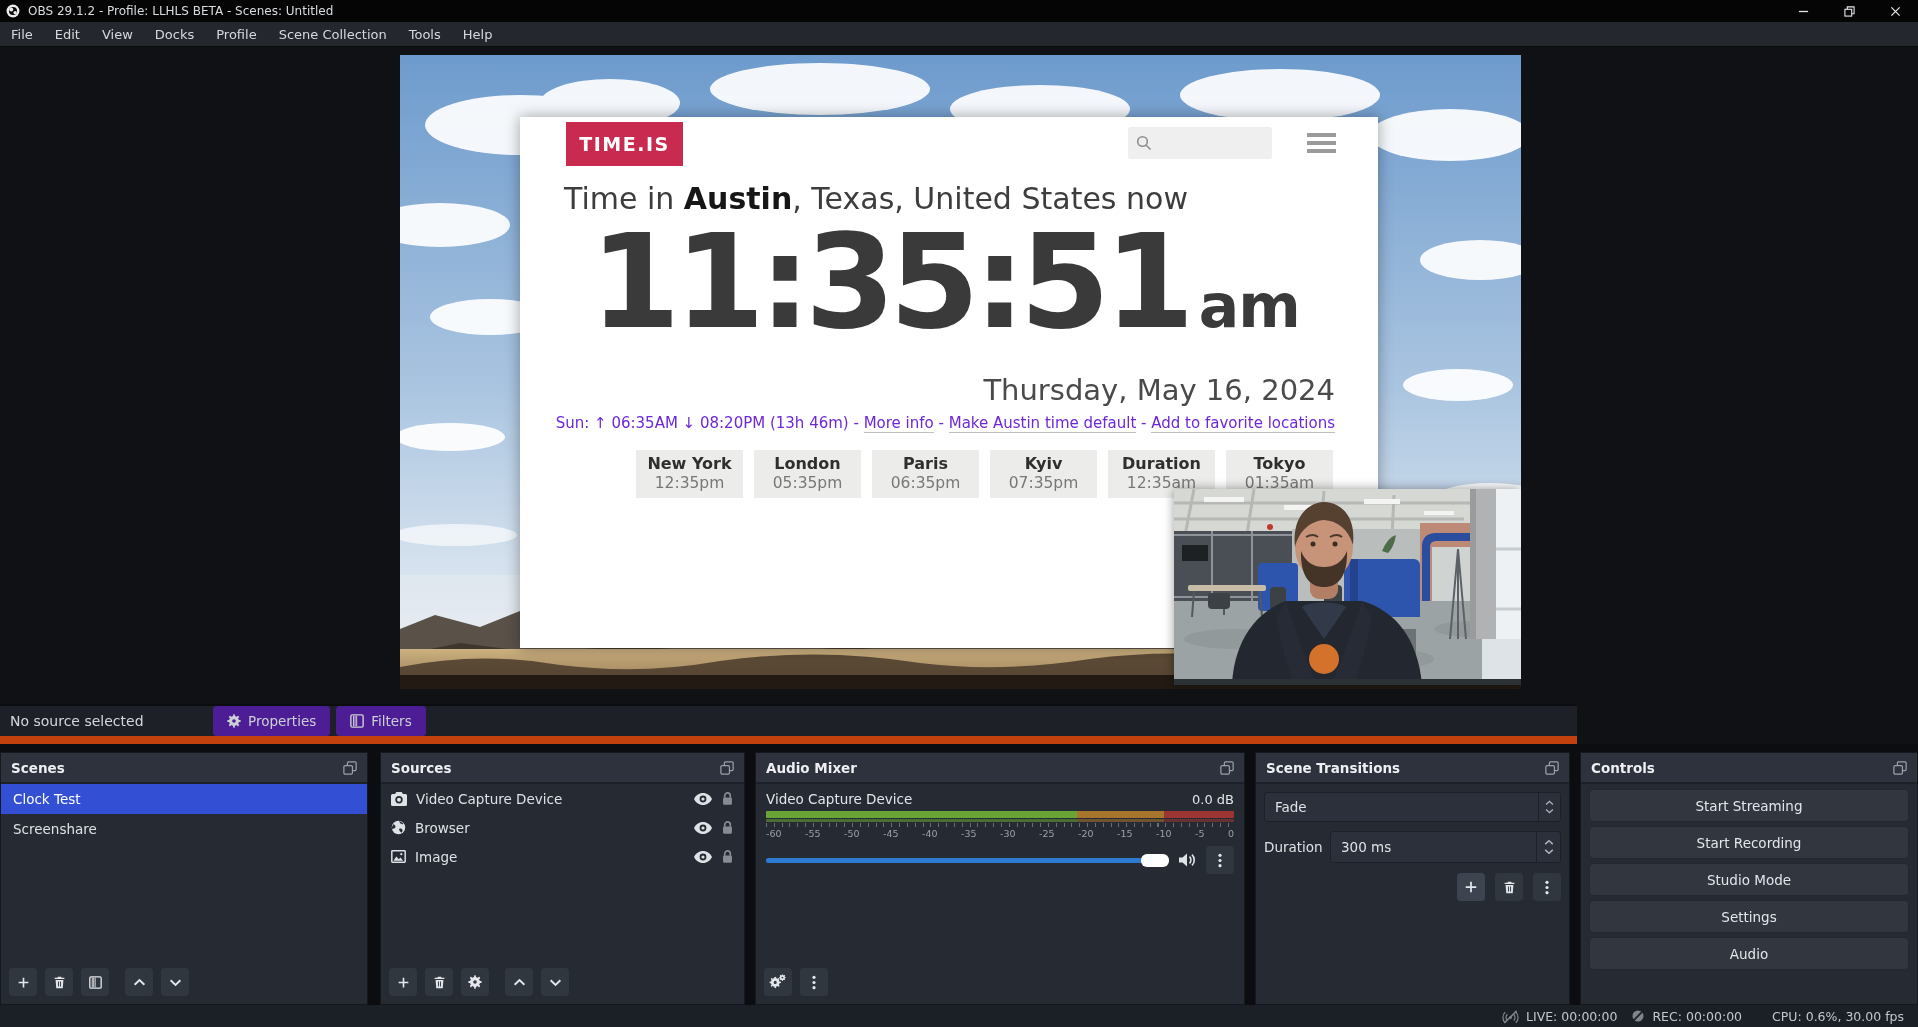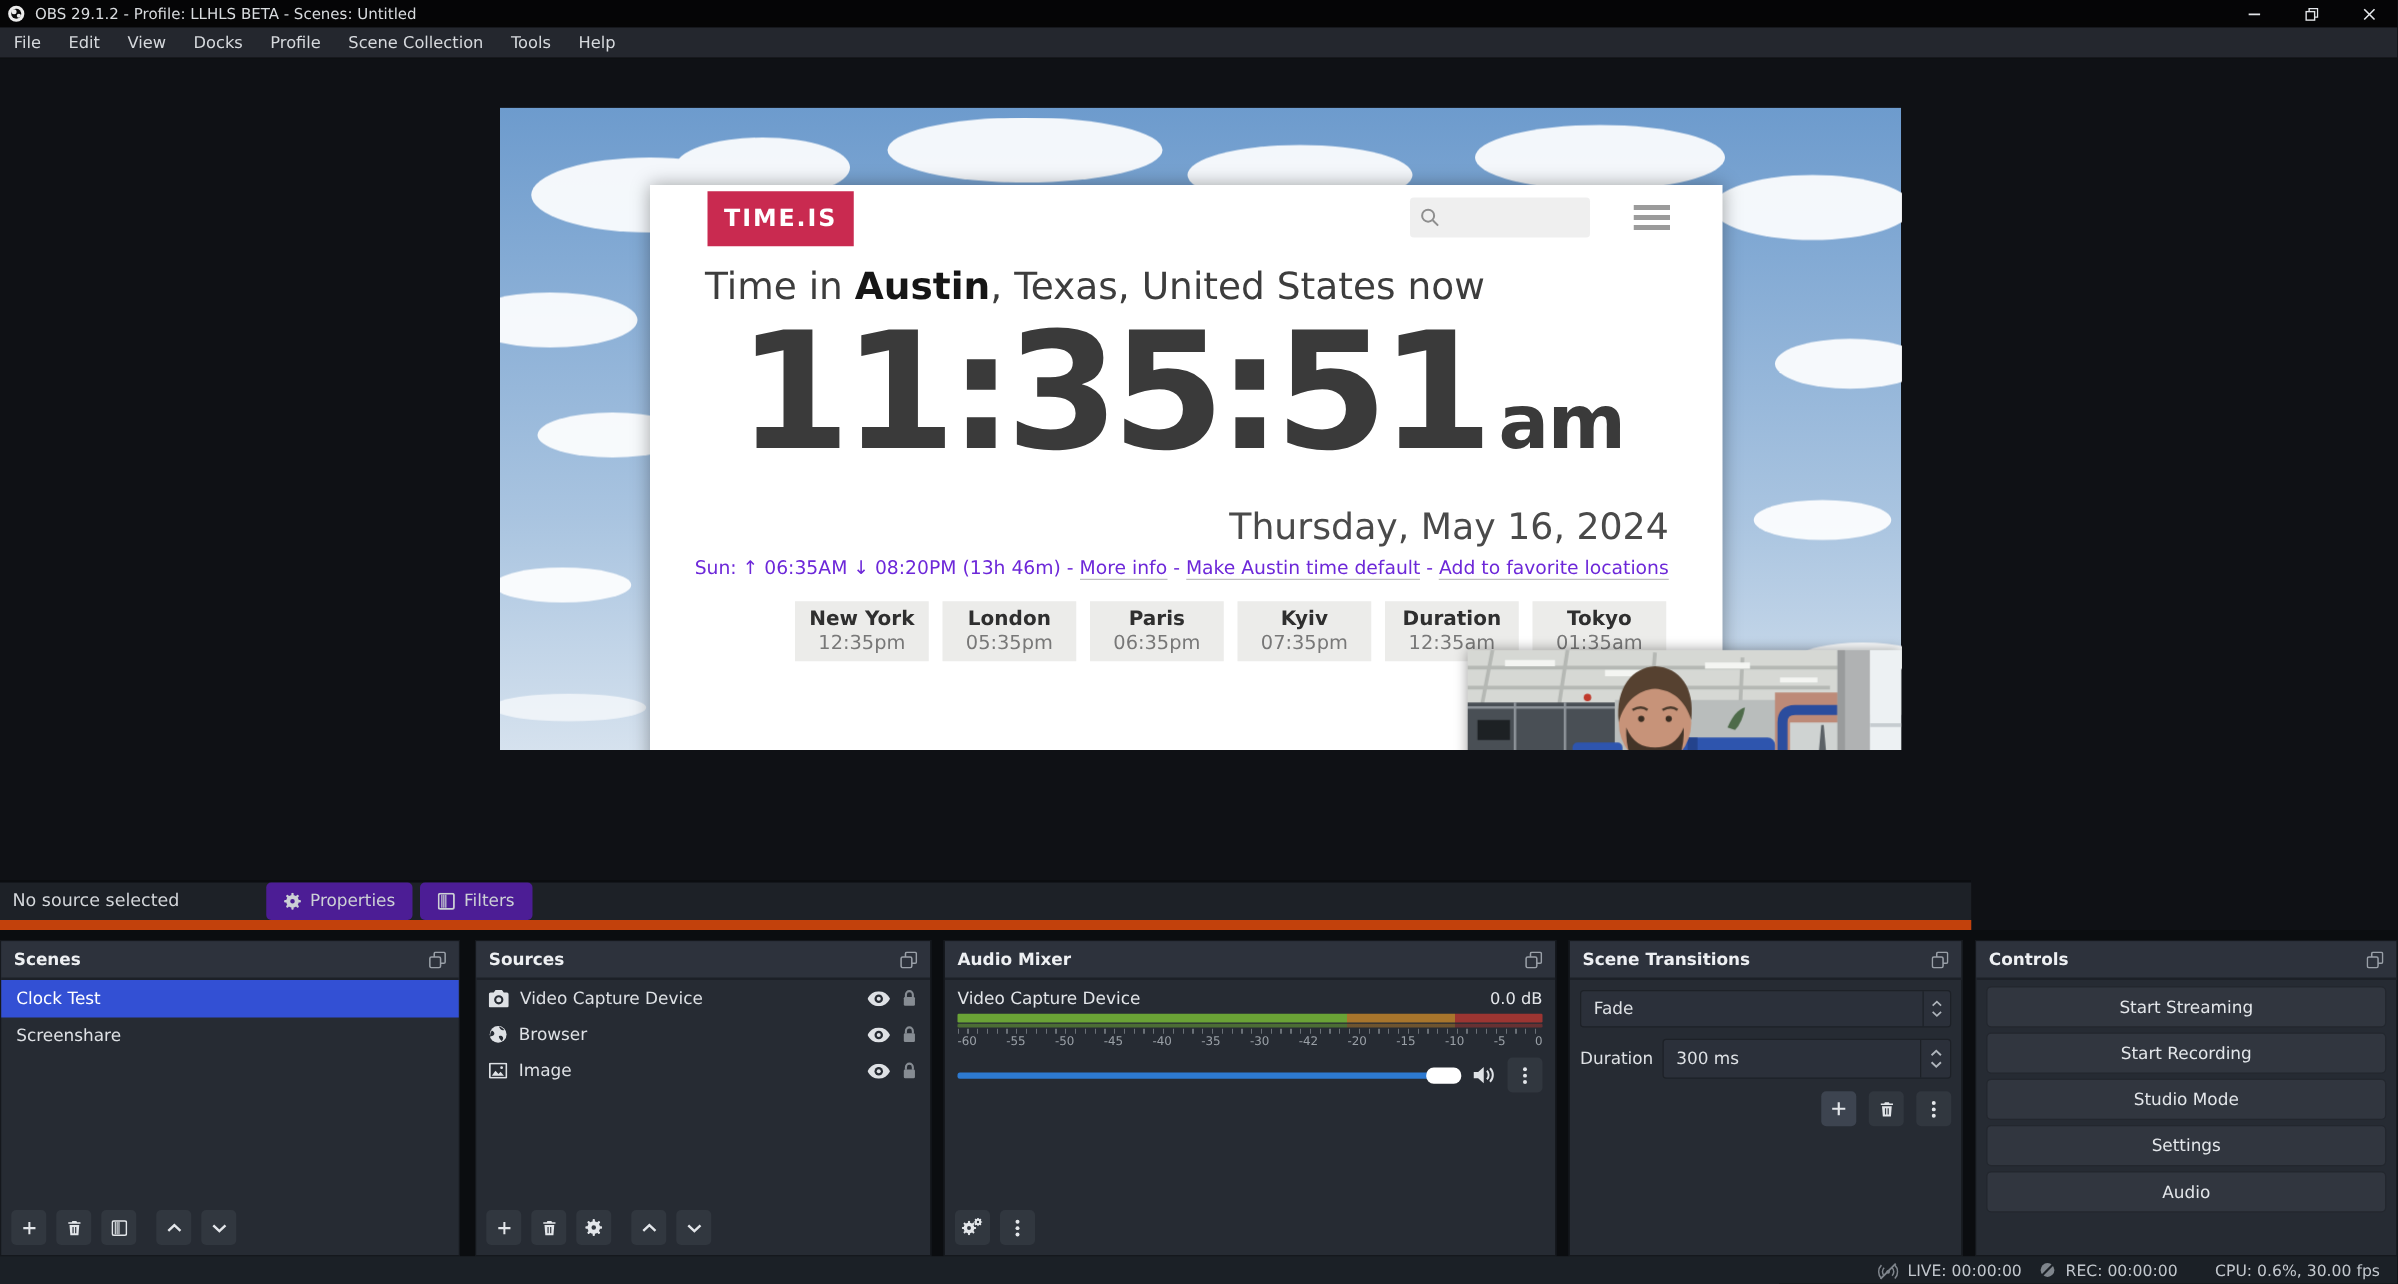--- a/index.html
+++ b/index.html
@@ -13,21 +13,21 @@
   .titlebar .logo { margin:0 8px 0 6px; }
   .win-btns { margin-left:auto; display:flex; height:22px; }
   .win-btn { width:46px; height:22px; display:flex; align-items:center; justify-content:center; color:#e3e6e9; }
 
   
   .menubar { left:0; top:22px; width:1918px; height:25px; background:#24272e; border-bottom:1px solid #0a0b0d; display:flex; align-items:center; font-size:13px; color:#d6d9dd; }
   .menu-item { padding:0 11px; height:25px; display:flex; align-items:center; }
 
   
   .workspace { left:0; top:47px; width:1918px; height:657px; background:#0f1115; }
-  .preview { left:400px; top:8px; width:1121px; height:514px; overflow:hidden;margin-top:31px; }
+  .preview { left:400px; top:8px; width:1121px; height:634px; overflow:hidden; }
   .pv-bg { position:absolute; left:0; top:0; width:1121px; height:634px; }
   .browser { position:absolute; left:120px; top:62px; width:858px; height:531px; background:#ffffff; box-shadow:0 0 14px rgba(0,0,0,.35); }
   .webcam { position:absolute; left:774px; top:434px; width:347px; height:196px; box-shadow:0 0 10px rgba(0,0,0,.4); }
 
   
   .ti-logo { position:absolute; left:46px; top:5px; width:117px; height:44px; background:#c92a50; color:#fff; display:flex; align-items:center; justify-content:center; font-size:19px; font-weight:bold; letter-spacing:1.5px; }
   .ti-search { position:absolute; left:608px; top:10px; width:144px; height:32px; background:#efefef; border-radius:3px; display:flex; align-items:center; padding-left:8px; color:#8e8e8e; }
   .ti-burger { position:absolute; left:787px; top:16px; width:29px; }
   .ti-burger i { display:block; height:4px; background:#9b9b9b; margin-bottom:4px; }
   .ti-head { position:absolute; left:44px; top:64px; font-size:30px; color:#3d3d3d; white-space:nowrap; }
@@ -573,21 +573,21 @@
       <div class="meter2"></div>
       <div class="tickmarks"></div>
       <div class="ticklabels">
         <span>-60</span>
           <span>-55</span>
           <span>-50</span>
           <span>-45</span>
           <span>-40</span>
           <span>-35</span>
           <span>-30</span>
-          <span>-42</span>
+          <span>-25</span>
           <span>-20</span>
           <span>-15</span>
           <span>-10</span>
           <span>-5</span>
           <span>0</span>
       </div>
       <div class="sliderrow">
         <span class="slidertrack">
             <span class="sliderhandle"></span>
           </span>

